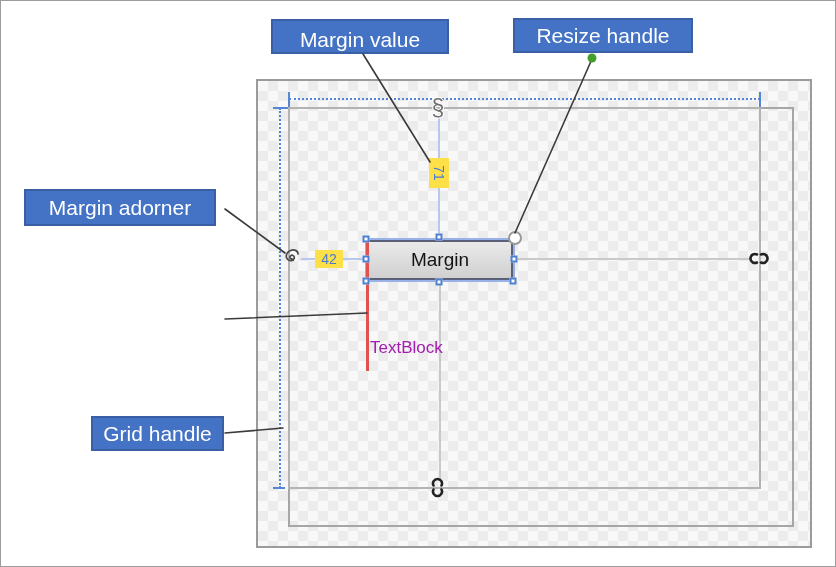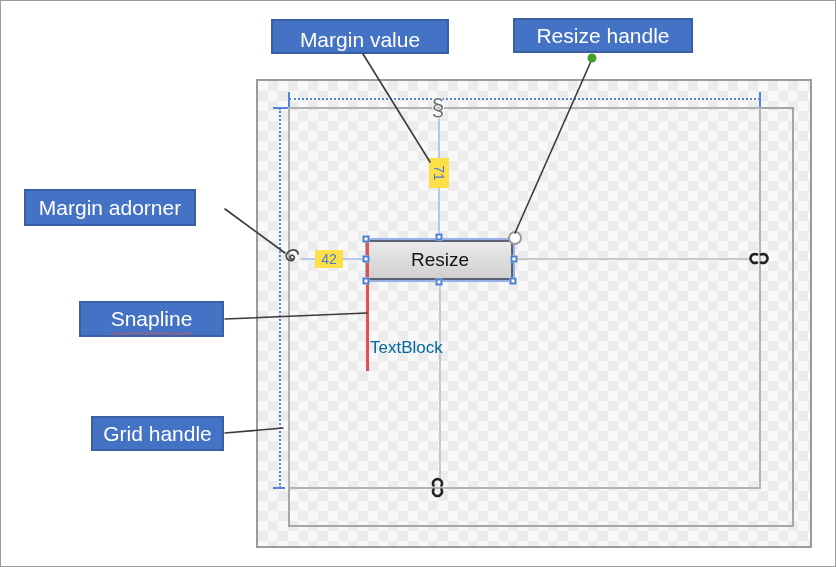--- a/index.html
+++ b/index.html
@@ -43,28 +43,28 @@
     display:flex;align-items:center;justify-content:center;font-size:19px;color:#141414;z-index:8;}
 
   .handle{width:7px;height:7px;background:#fff;border:2px solid #4d7fd0;box-sizing:border-box;transform:translate(-50%,-50%);z-index:14;}
   .resize-circle{left:514px;top:237px;width:14px;height:14px;border-radius:50%;background:#fff;border:2px solid #9a9a9a;box-sizing:border-box;transform:translate(-50%,-50%);z-index:14;}
 
   
   .top-anchor{left:429px;top:94px;width:16px;height:28px;font-size:23px;line-height:27px;color:#6f6f6f;text-align:center;z-index:6;
     text-shadow:-1px 0 #fff,1px 0 #fff,0 -1px #fff,0 1px #fff;}
   .glyph-svg{z-index:6;}
 
-  .textblock{left:369px;top:337px;font-size:17px;color:#0369a1;z-index:7;}
+  .textblock{left:369px;top:337px;font-size:17px;color:#a21caf;z-index:7;}
 
   
   .callout{background:#4472c4;border:2px solid #3a5fa5;box-sizing:border-box;color:#fff;
     display:flex;align-items:center;justify-content:center;font-size:21px;z-index:16;}
   .co-margin-value{left:270px;top:18px;width:178px;height:35px;align-items:flex-end;}
   .co-resize-handle{left:500px;top:17px;width:180px;height:35px;margin-left:12px;}
-  .co-margin-adorner{left:23px;top:188px;width:172px;height:37px;}
+  .co-margin-adorner{left:23px;top:188px;width:192px;height:37px;}
   .co-snapline{left:78px;top:300px;width:145px;height:36px;}
   .co-snapline span{text-decoration:underline;text-decoration-style:wavy;text-decoration-color:#e14b44;text-decoration-thickness:1px;text-underline-offset:5px;}
   .co-grid-rails{left:90px;top:415px;width:133px;height:35px;}
 
   
   .overlay{left:0;top:0;width:836px;height:567px;z-index:18;pointer-events:none;}
 </style>
 </head>
 <body>
 
@@ -106,21 +106,21 @@
   </svg>
 
   <svg class="abs glyph-svg" style="left:430px;top:476px;" width="13" height="21" viewBox="0 0 13 21">
     <path d="M2.5,8.5 A4.5,4.5 0 1 1 10.5,8.5" fill="none" stroke="#222" stroke-width="2.6" stroke-linecap="round"></path>
     <path d="M2.5,12.5 A4.5,4.5 0 1 0 10.5,12.5" fill="none" stroke="#222" stroke-width="2.6" stroke-linecap="round"></path>
   </svg>
 
   <div class="abs snapline-red"></div>
 
   <div class="abs button-ctrl">
-    <span>Resize</span>
+    <span>Margin</span>
   </div>
 
   <div class="abs handle" style="left:365px;top:238px;"></div>
   <div class="abs handle" style="left:438px;top:236px;"></div>
   <div class="abs handle" style="left:365px;top:258px;"></div>
   <div class="abs handle" style="left:513px;top:258px;"></div>
   <div class="abs handle" style="left:365px;top:280px;"></div>
   <div class="abs handle" style="left:438px;top:281px;"></div>
   <div class="abs handle" style="left:512px;top:280px;"></div>
   <div class="abs resize-circle"></div>
@@ -129,23 +129,20 @@
 
   <div class="abs callout co-margin-value">
     <span>Margin value</span>
   </div>
   <div class="abs callout co-resize-handle">
     <span>Resize handle</span>
   </div>
   <div class="abs callout co-margin-adorner">
     <span>Margin adorner</span>
   </div>
-  <div class="abs callout co-snapline">
-    <span>Snapline</span>
-  </div>
   <div class="abs callout co-grid-rails">
     <span>Grid handle</span>
   </div>
 
   <svg class="abs overlay" viewBox="0 0 836 567">
     <line x1="362" y1="53" x2="429" y2="161" stroke="#3a3a3a" stroke-width="1.6" stroke-linecap="round"></line>
     <line x1="591" y1="58" x2="514" y2="232" stroke="#3a3a3a" stroke-width="1.6" stroke-linecap="round"></line>
     <circle cx="591" cy="57" r="4.5" fill="#44a02e"></circle>
     <line x1="224" y1="208" x2="284" y2="252" stroke="#3a3a3a" stroke-width="1.6" stroke-linecap="round"></line>
     <line x1="224" y1="318" x2="366" y2="312" stroke="#3a3a3a" stroke-width="1.6" stroke-linecap="round"></line>

